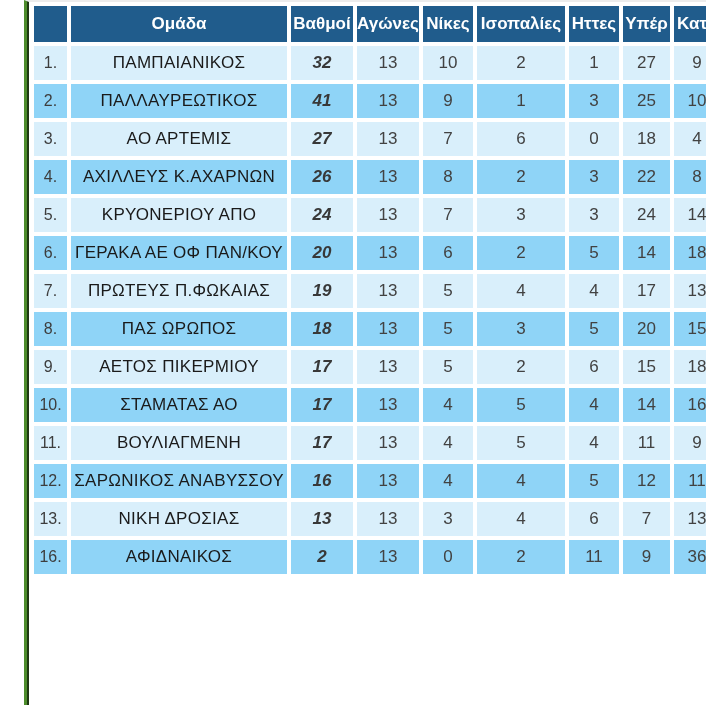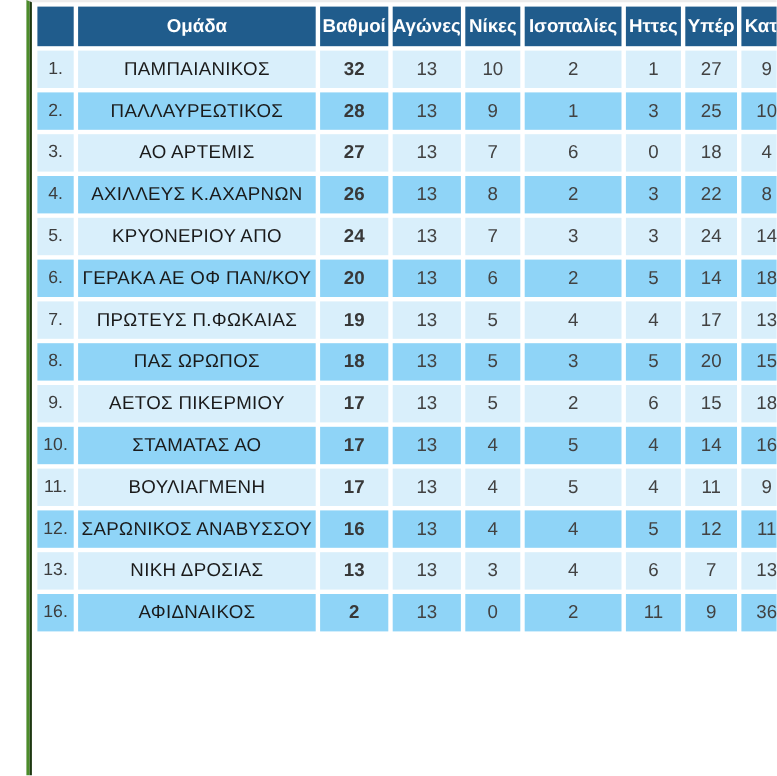--- a/index.html
+++ b/index.html
@@ -61,21 +61,21 @@
     text-align:center;
     font-size:17px;
     color:var(--cell-text);
     padding:2px 1px;
     overflow:hidden;
     white-space:nowrap;
   }
   tr.light td{background:var(--row-light);}
   tr.dark  td{background:var(--row-dark);}
   td.rank{font-size:16px;color:#3d3d3d;}
-  td.points{font-weight:bold;color:#383838;}
+  td.points{font-weight:bold;color:#383838;font-style:italic;}
   .team-link{
     color:var(--team-text);
     text-underline-offset:4px;
     text-decoration-thickness:1.5px;
     cursor:pointer;
     letter-spacing:.3px;
   }
 </style>
 </head>
 <body>
@@ -114,21 +114,21 @@
           <td>13</td>
           <td>10</td>
           <td>2</td>
           <td>1</td>
           <td>27</td>
           <td>9</td>
         </tr>
         <tr class="dark">
           <td class="rank">2.</td>
           <td class="team"><span class="team-link">ΠΑΛΛΑΥΡΕΩΤΙΚΟΣ</span></td>
-          <td class="points">28</td>
+          <td class="points">41</td>
           <td>13</td>
           <td>9</td>
           <td>1</td>
           <td>3</td>
           <td>25</td>
           <td>10</td>
         </tr>
         <tr class="light">
           <td class="rank">3.</td>
           <td class="team"><span class="team-link">ΑΟ ΑΡΤΕΜΙΣ</span></td>

